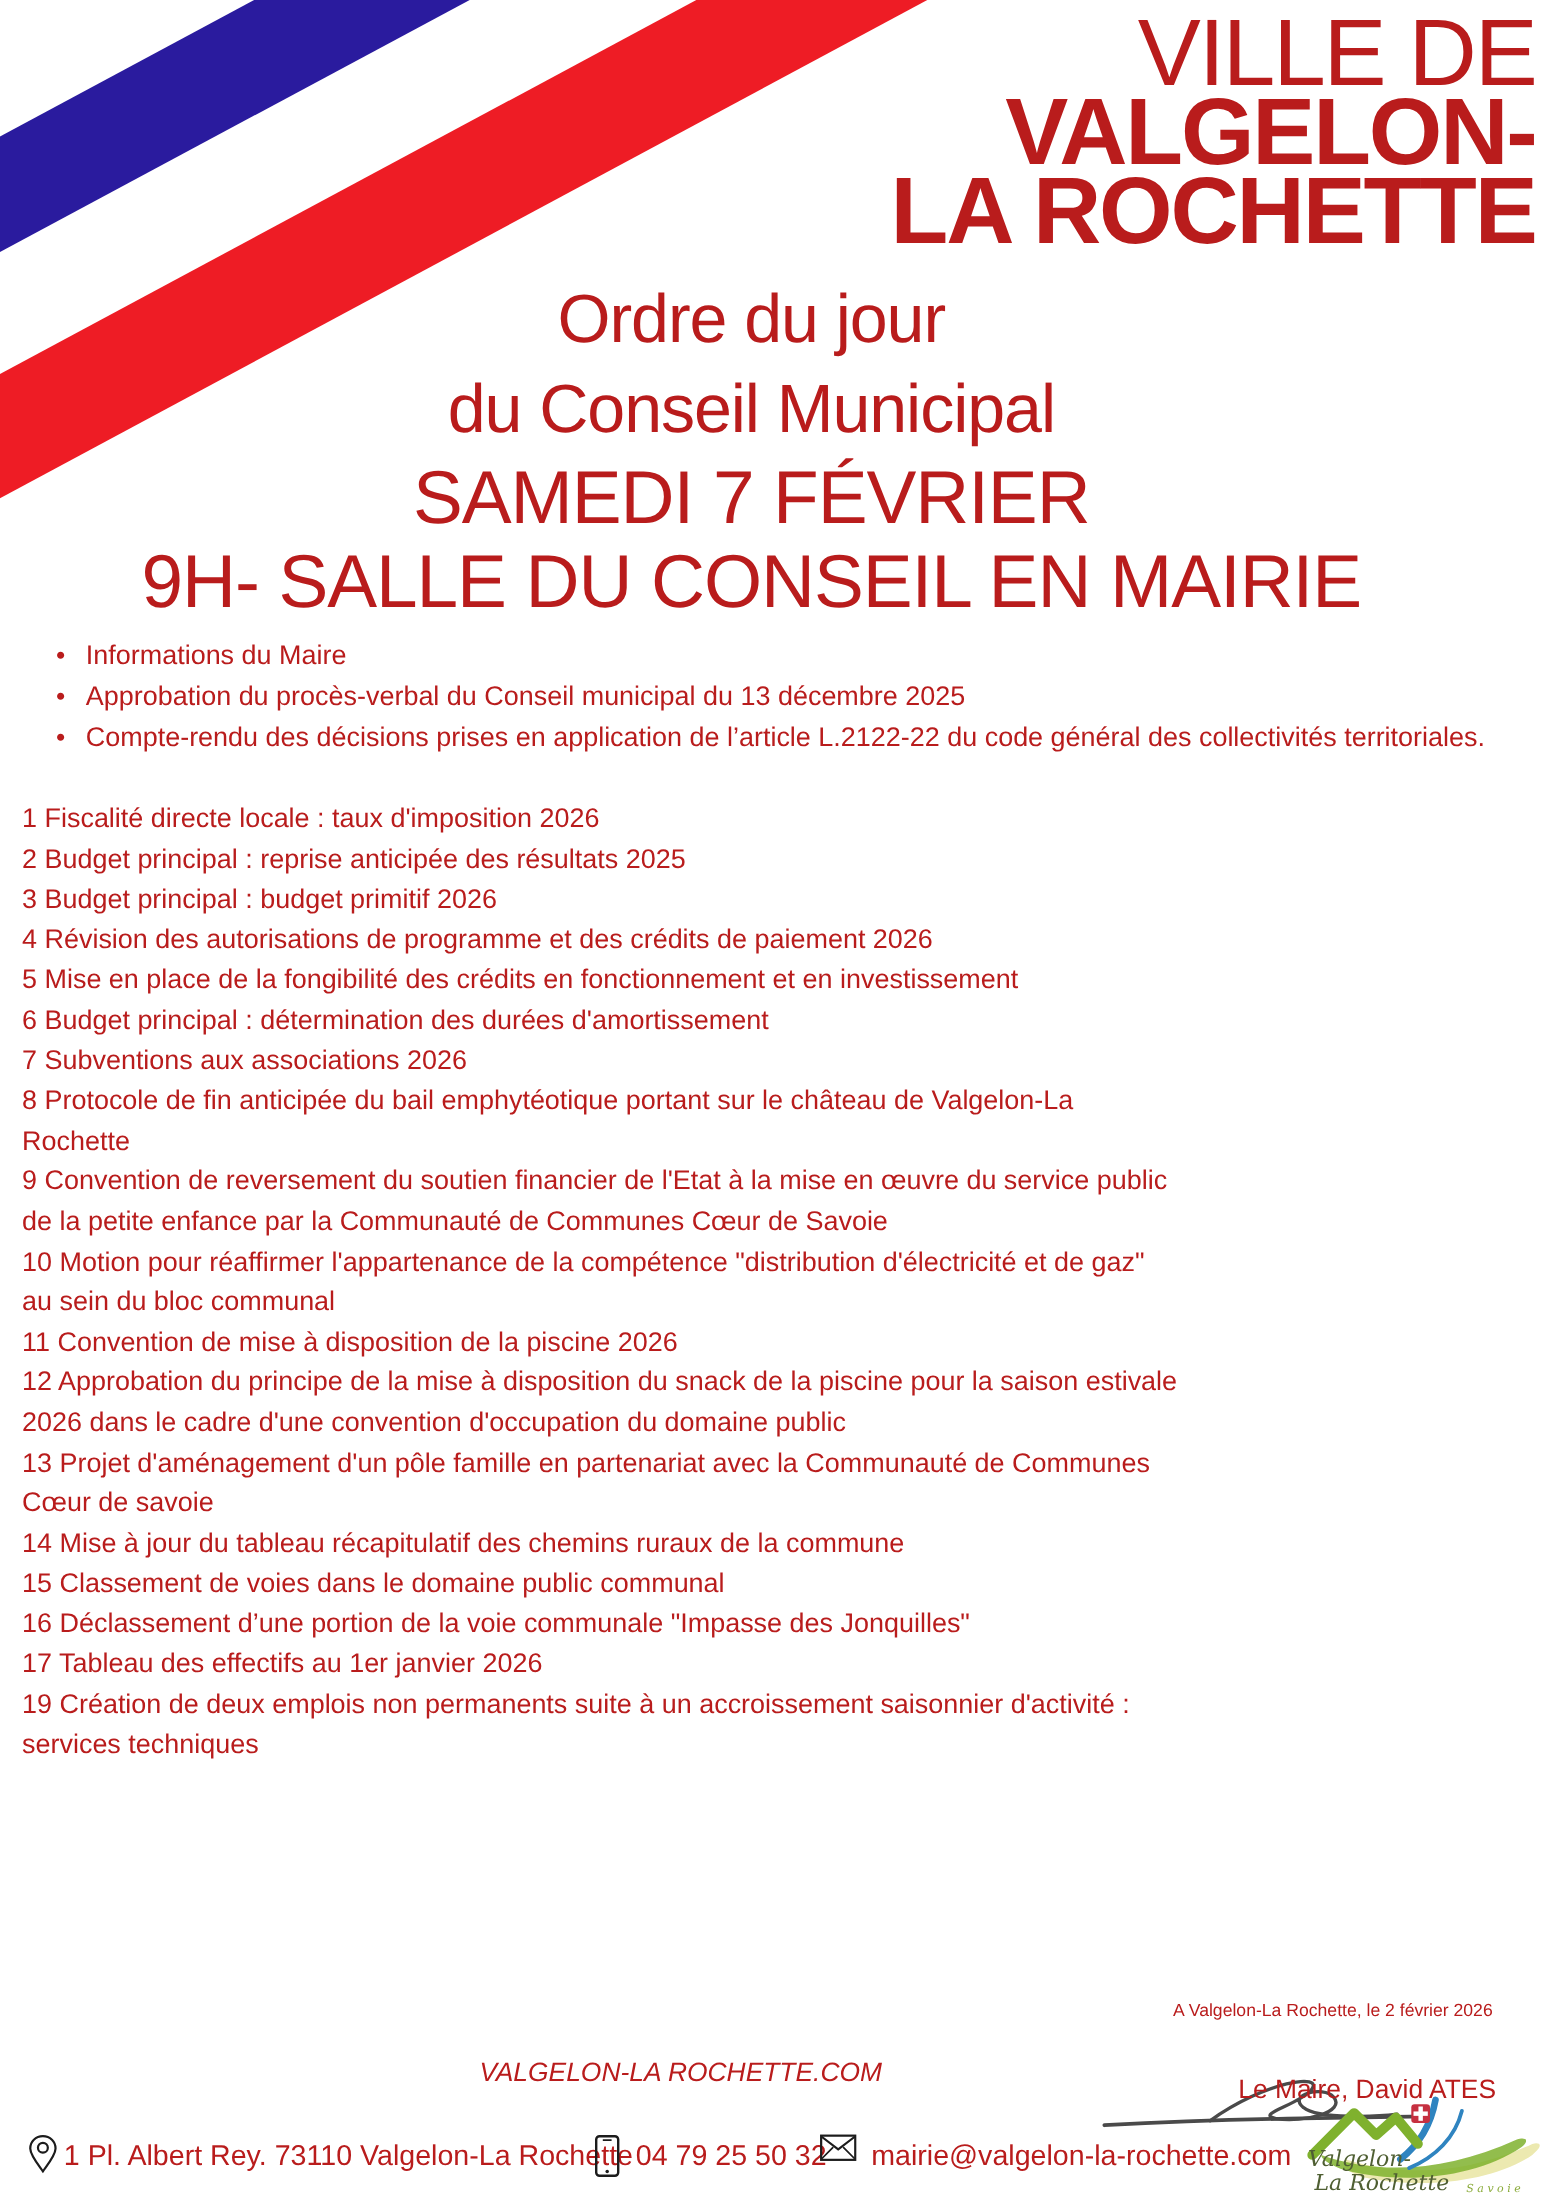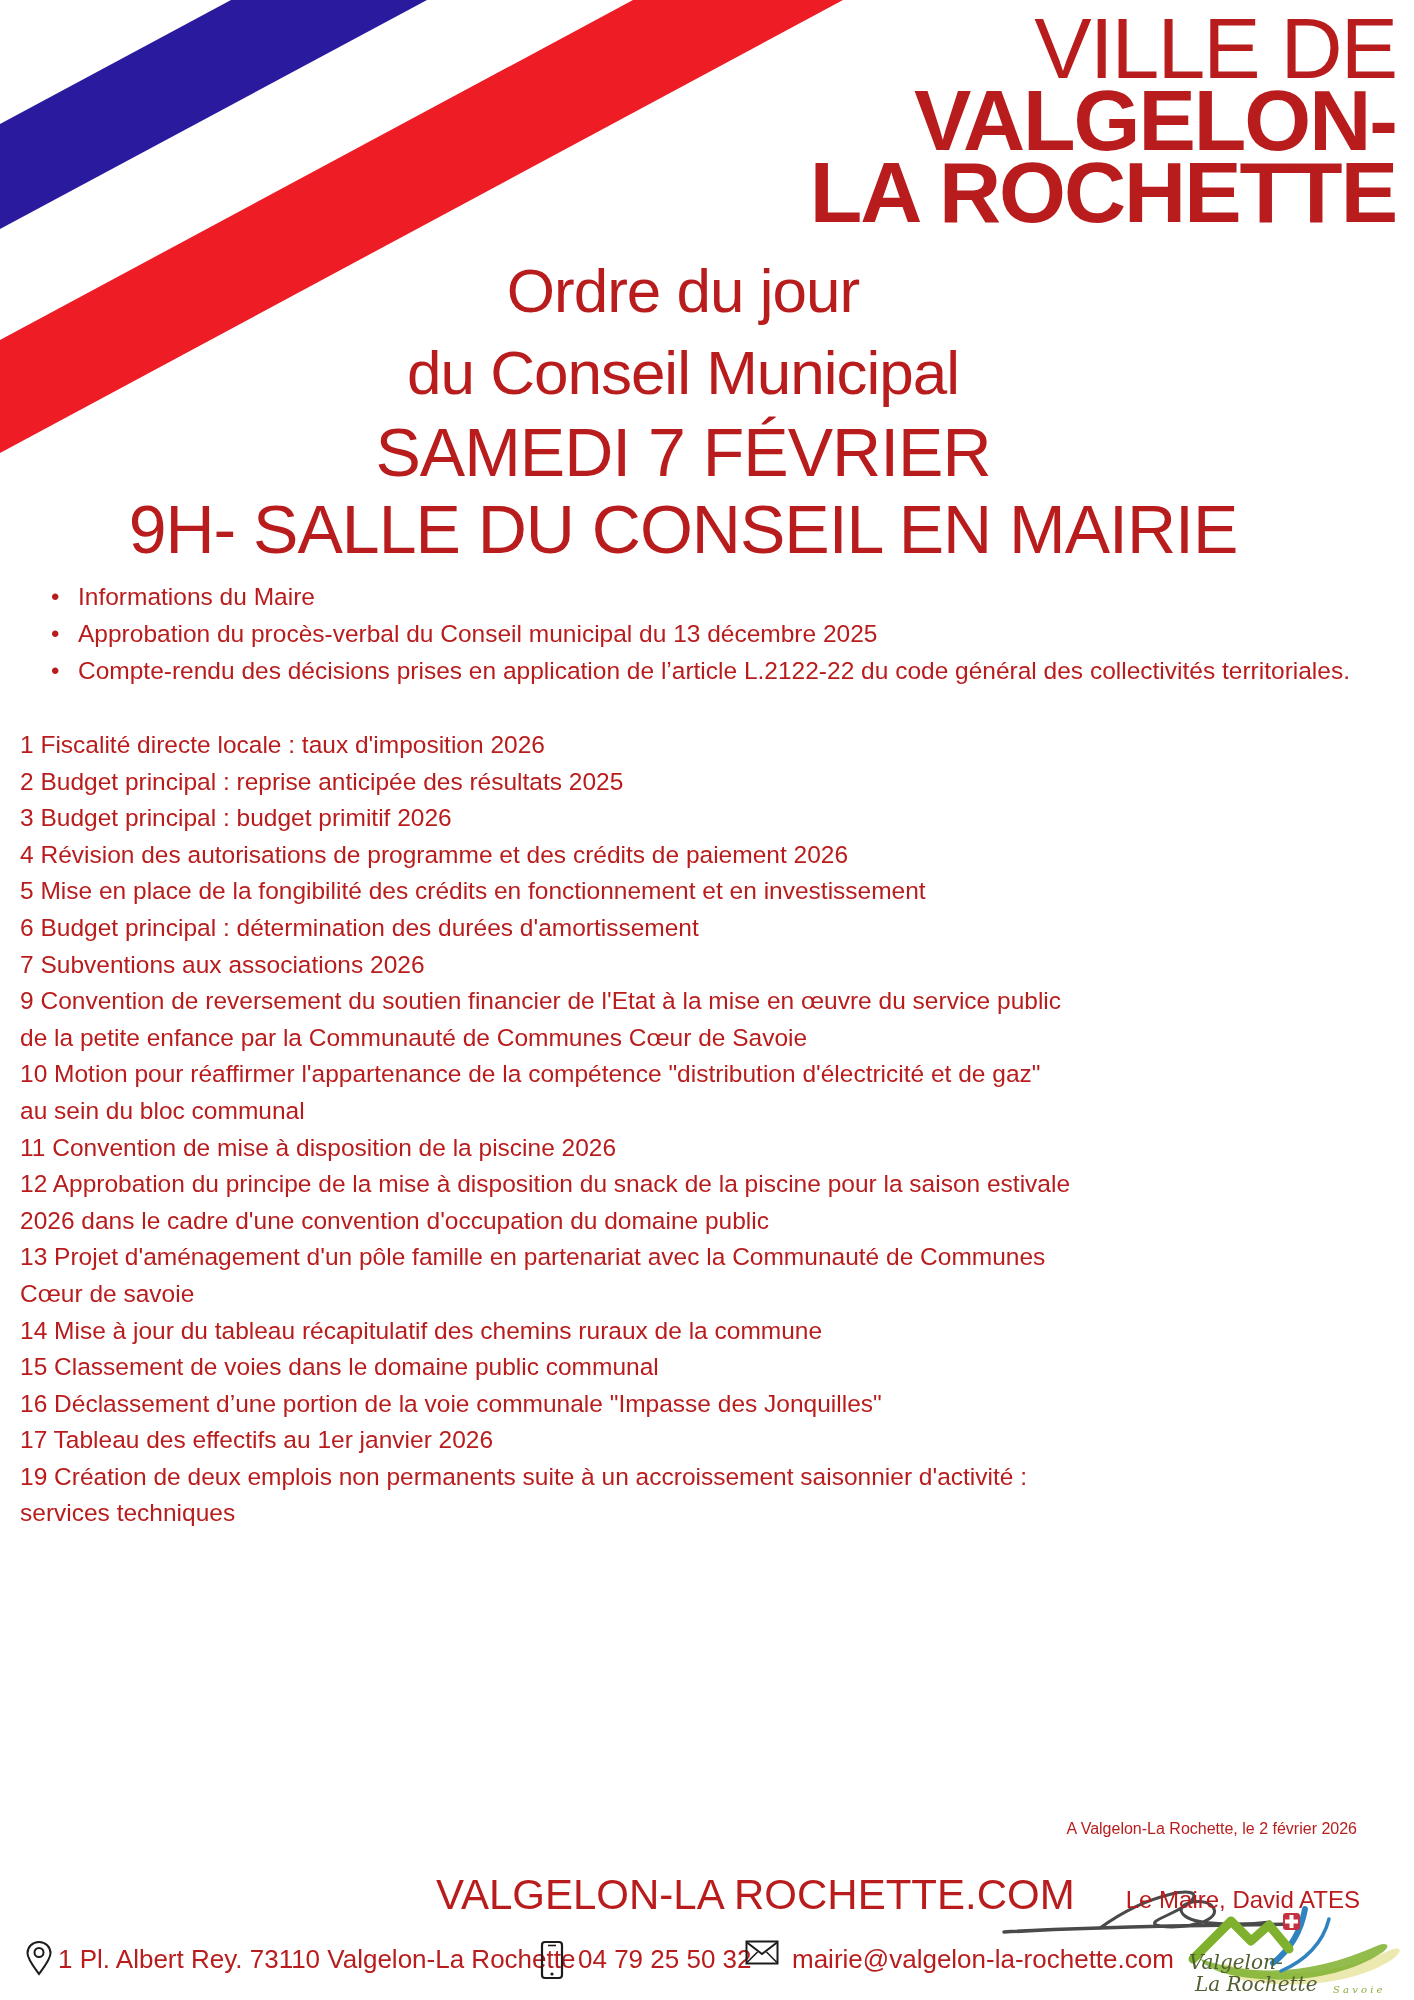--- a/index.html
+++ b/index.html
@@ -43,21 +43,21 @@
     position:absolute;top:727px;left:20px;width:1270px;
     font-size:24.5px;line-height:36.6px;
   }
   .agenda-item{white-space:pre-line;}
   
   .dateline{position:absolute;top:1820px;right:57px;font-size:16px;}
   .signer{position:absolute;top:1886px;right:54px;font-size:24px;}
   .signature{position:absolute;top:1882px;left:1000px;}
   .website{
     position:absolute;top:1871px;left:436px;
-    font-size:42px;font-weight:400;letter-spacing:0px;
+    font-size:24px;font-weight:400;letter-spacing:0px;font-style:italic;
   }
   .logo{position:absolute;top:1901px;left:1183px;}
   .contact{position:absolute;top:1936px;left:0;width:1288px;height:50px;font-size:26px;}
   .contact .c-icon{position:absolute;top:4px;}
   .contact .c-text{position:absolute;top:8px;white-space:nowrap;}
   .pin{left:26px;}
   .addr{left:58px;}
   .phn-ic{left:540px;top:2px;}
   .phn{left:578px;}
   .env{left:745px;top:10px;}
@@ -93,20 +93,22 @@
   </ul>
 
   <div class="agenda">
     <div class="agenda-item">1 Fiscalité directe locale : taux d'imposition 2026</div>
     <div class="agenda-item">2 Budget principal : reprise anticipée des résultats 2025</div>
     <div class="agenda-item">3 Budget principal : budget primitif 2026</div>
     <div class="agenda-item">4 Révision des autorisations de programme et des crédits de paiement 2026</div>
     <div class="agenda-item">5 Mise en place de la fongibilité des crédits en fonctionnement et en investissement</div>
     <div class="agenda-item">6 Budget principal : détermination des durées d'amortissement</div>
     <div class="agenda-item">7 Subventions aux associations 2026</div>
+    <div class="agenda-item">8 Protocole de fin anticipée du bail emphytéotique portant sur le château de Valgelon-La
+Rochette</div>
     <div class="agenda-item">9 Convention de reversement du soutien financier de l'Etat à la mise en œuvre du service public
 de la petite enfance par la Communauté de Communes Cœur de Savoie</div>
     <div class="agenda-item">10 Motion pour réaffirmer l'appartenance de la compétence "distribution d'électricité et de gaz"
 au sein du bloc communal</div>
     <div class="agenda-item">11 Convention de mise à disposition de la piscine 2026</div>
     <div class="agenda-item">12 Approbation du principe de la mise à disposition du snack de la piscine pour la saison estivale
 2026 dans le cadre d'une convention d'occupation du domaine public</div>
     <div class="agenda-item">13 Projet d'aménagement d'un pôle famille en partenariat avec la Communauté de Communes
 Cœur de savoie</div>
     <div class="agenda-item">14 Mise à jour du tableau récapitulatif des chemins ruraux de la commune</div>

